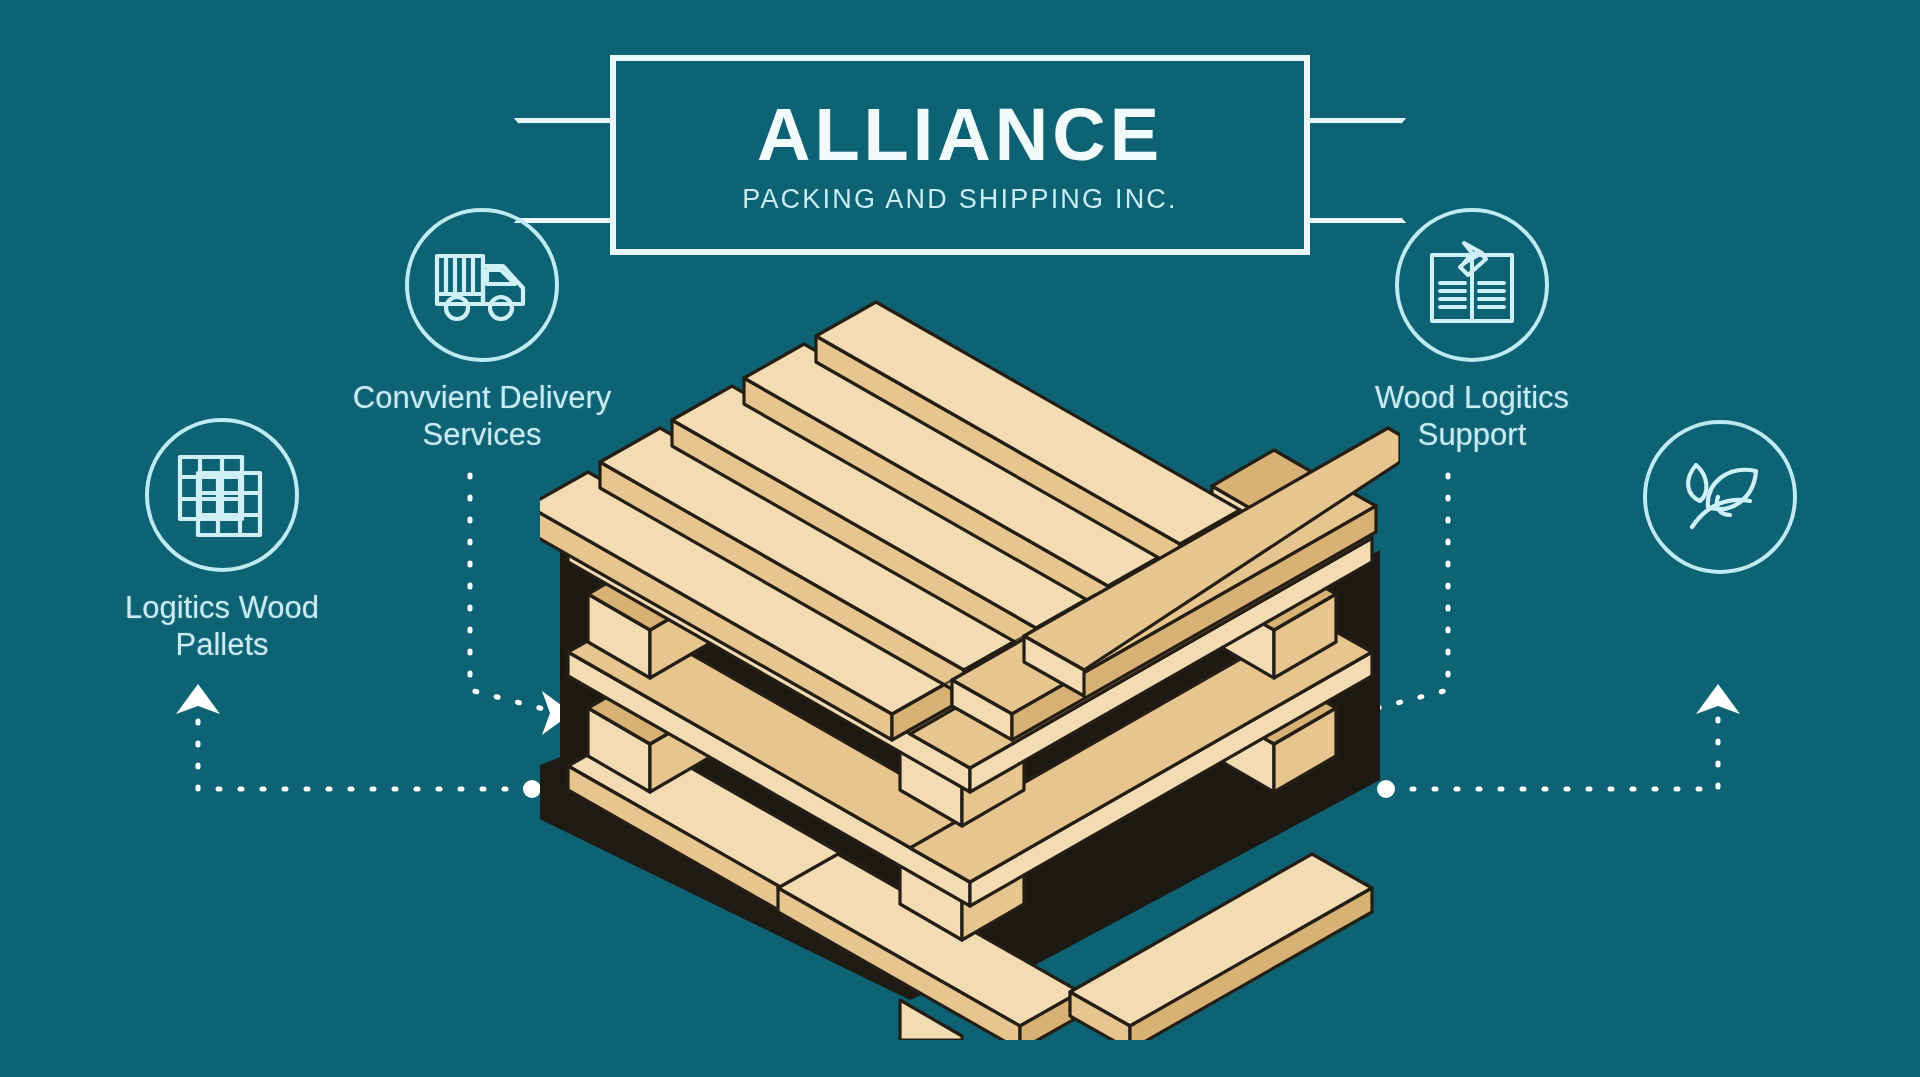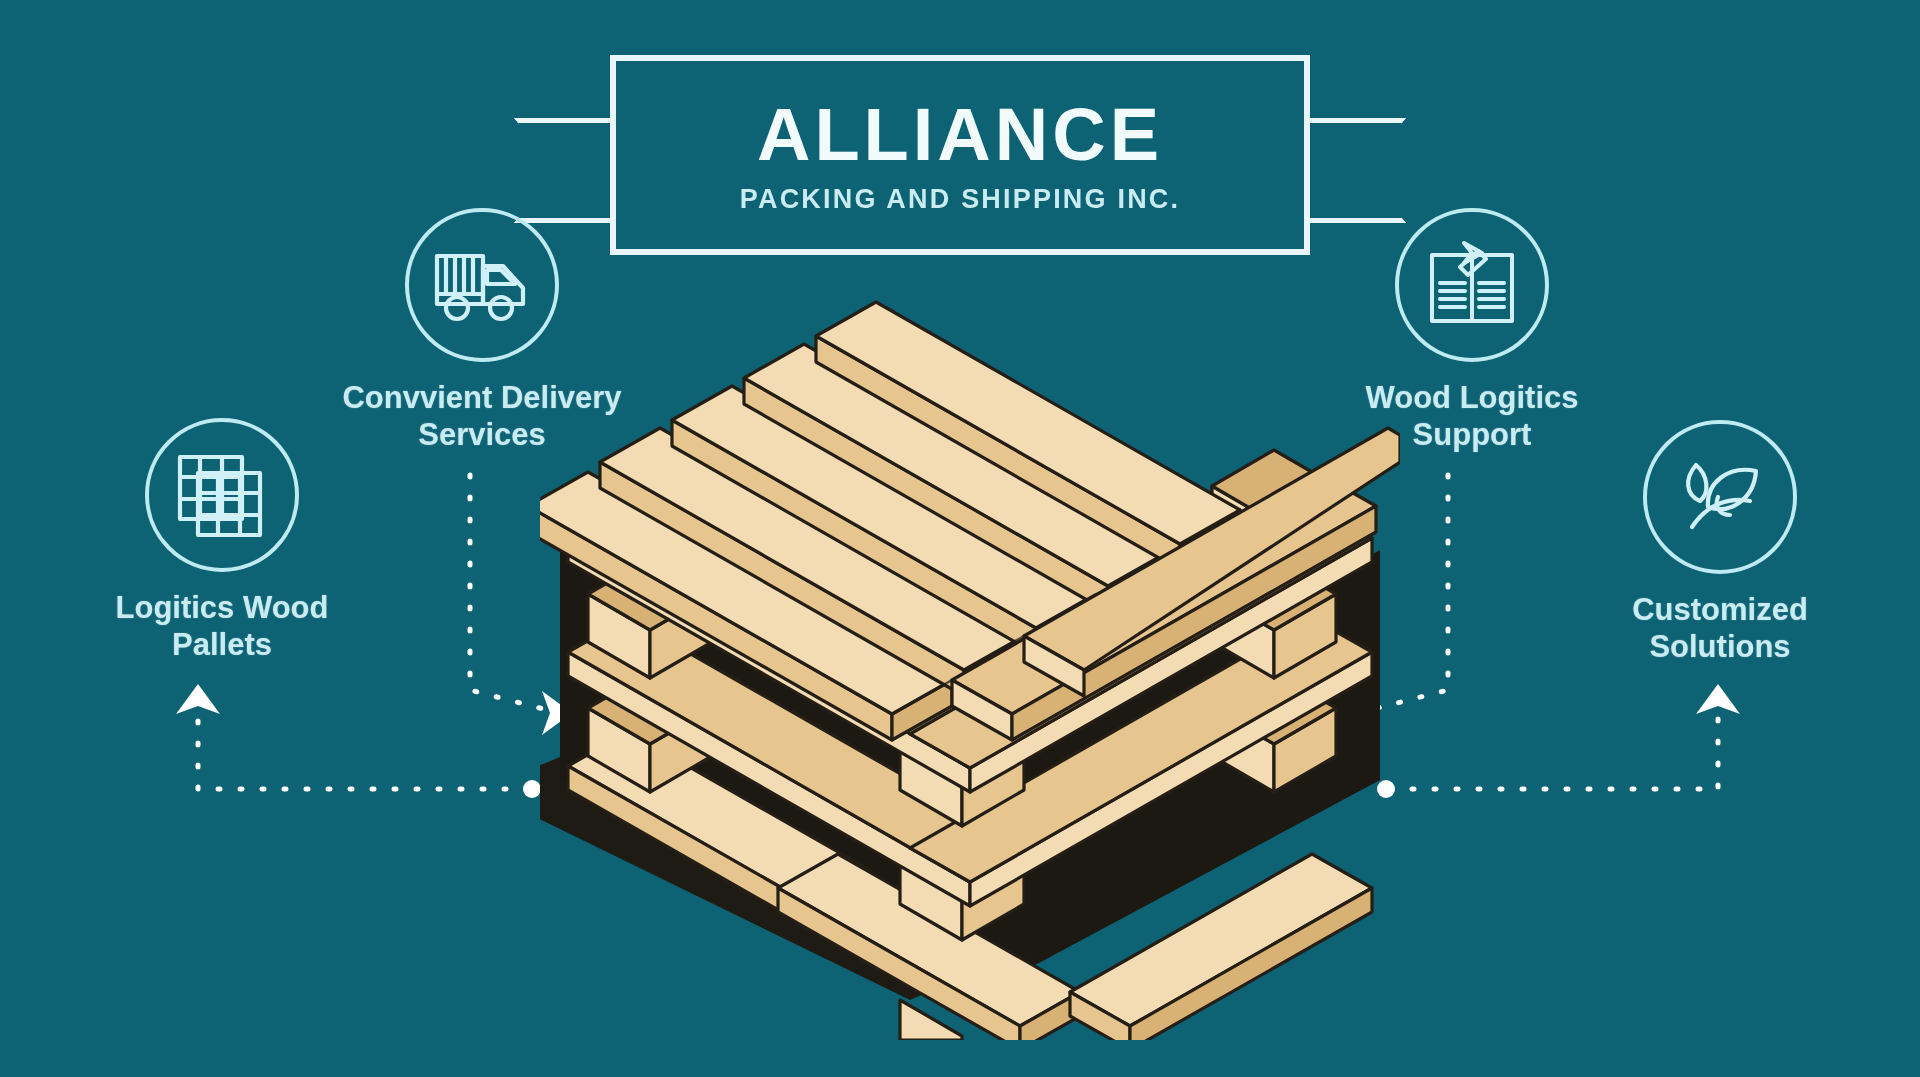--- a/index.html
+++ b/index.html
@@ -51,40 +51,40 @@
   #brand-title {
     color:#F2FBFC;
     font-size:74px;
     font-weight:bold;
     letter-spacing:4px;
     line-height:1;
   }
   #brand-subtitle {
     color:#C8ECF2;
     font-size:27px;
-    font-weight:bold;
+    font-weight:normal;
     letter-spacing:2.2px;
     line-height:1;
   }
 
   
   .feature { position:absolute; text-align:center; }
   .icon-circle {
     width:154px; height:154px;
     border-radius:50%;
     border:4px solid #BEEAF2;
     margin:0 auto;
     display:flex; align-items:center; justify-content:center;
   }
   .icon-circle svg { display:block; }
   .feature-label {
     margin-top:18px;
     color:#C9ECF3;
     font-size:31px;
-    font-weight:bold;
+    font-weight:normal;
     line-height:1.18;
     white-space:pre-line;
     text-shadow:0 0 2px rgba(200,235,245,.35);
   }
 
   #feature-pallets  { left:82px;  top:418px; width:280px; }
   #feature-delivery { left:332px; top:208px; width:300px; }
   #feature-logitics { left:1322px;top:208px; width:300px; }
   #feature-custom   { left:1570px;top:420px; width:300px; }
 
@@ -325,17 +325,15 @@
 
   <div class="feature" id="feature-custom">
     <div class="icon-circle">
       <svg width="104" height="104" viewBox="0 0 104 104" fill="none" stroke="#CFF0F7" stroke-width="4.2" stroke-linejoin="round" stroke-linecap="round">
         <path d="M28 20 C16 34 18 50 32 56 C42 48 40 30 28 20 Z"></path>
         <path d="M88 26 C60 20 38 38 40 62 C62 70 86 54 88 26 Z"></path>
         <path d="M24 82 C40 58 62 52 82 56"></path>
         <path d="M50 52 C46 62 52 70 62 70"></path>
       </svg>
     </div>
-    <div class="feature-label">Customized
-Solutions</div>
   </div>
 
 </div>
 
 </body></html>

